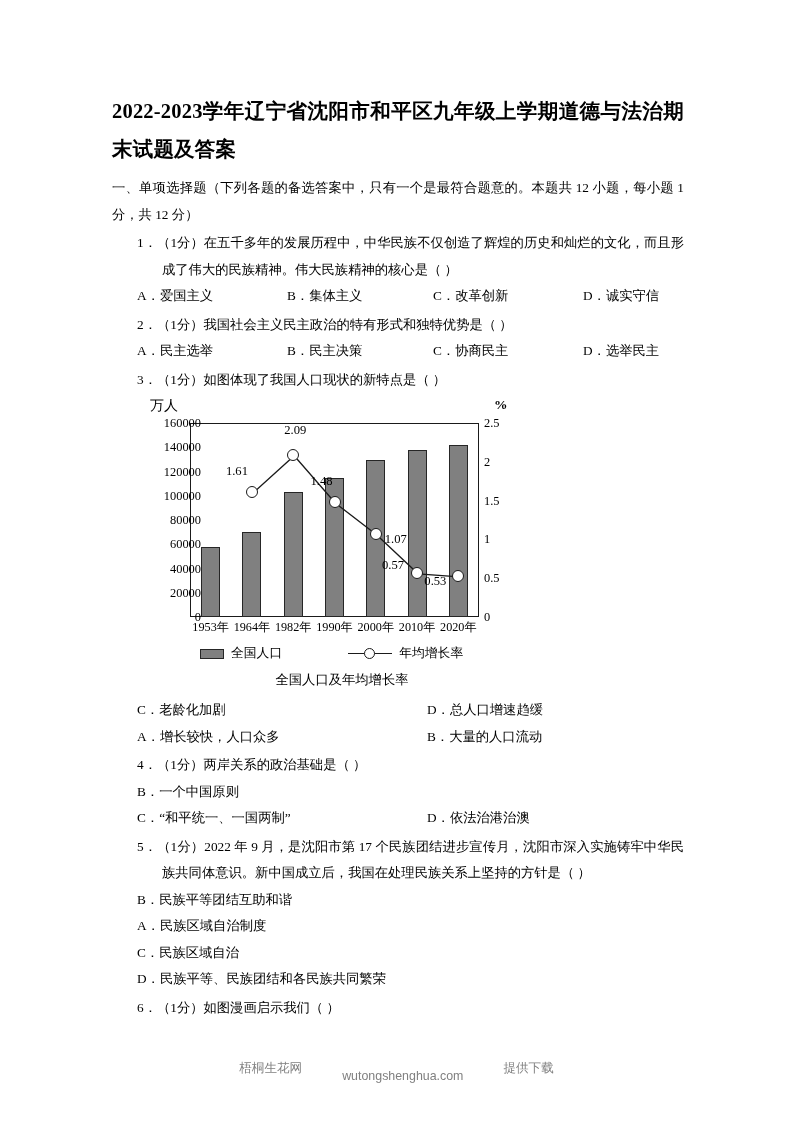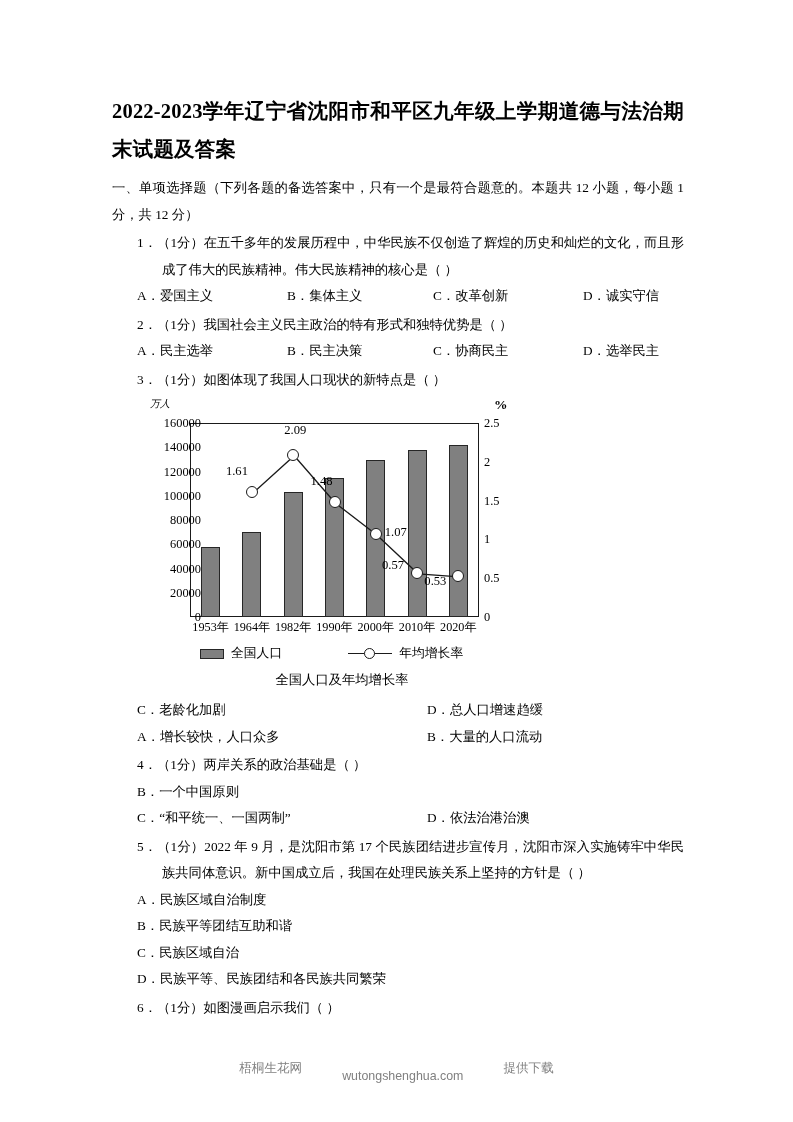--- a/index.html
+++ b/index.html
@@ -92,23 +92,22 @@
   .chart-wrap {
     position: relative;
     width: 400px;
     height: 255px;
     margin-left: 30px;
   }
   .axis-unit-left {
     position: absolute;
     left: 8px;
     top: 0px;
-    font-size: 10px;
+    font-size: 14px;
     font-family: "Liberation Serif", "DejaVu Serif", serif;
-    font-style: italic;
   }
   .axis-unit-right {
     position: absolute;
     left: 352px;
     top: 0px;
     font-size: 13.5px;
     font-weight: bold;
   }
   .plot {
     position: absolute;
@@ -328,21 +327,21 @@
               <div class="marker" style="left: 151.214px; top: 57.816px;"></div>
               <div class="marker" style="left: 192.5px; top: 105.152px;"></div>
               <div class="marker" style="left: 233.786px; top: 136.968px;"></div>
               <div class="marker" style="left: 275.071px; top: 175.768px;"></div>
               <div class="marker" style="left: 316.357px; top: 178.872px;"></div>
             </div>
           <div id="dlabels-layer">
               <div class="dlabel" style="left: 83.9286px; top: 67.064px;">1.61</div>
               <div class="dlabel" style="left: 142.214px; top: 25.816px;">2.09</div>
               <div class="dlabel" style="left: 168.5px; top: 77.152px;">1.48</div>
-              <div class="dlabel" style="left: 242.786px; top: 128px;">1.07</div>
+              <div class="dlabel" style="left: 242.786px; top: 135px;">1.07</div>
               <div class="dlabel" style="left: 240.071px; top: 160.768px;">0.57</div>
               <div class="dlabel" style="left: 282.357px; top: 176.872px;">0.53</div>
             </div>
 
           <div class="legend">
             <div class="lg-item first">
               <span class="lg-swatch"></span>
               <span>全国人口</span>
             </div>
             <div class="lg-item second">
@@ -371,22 +370,22 @@
         <span class="opt">B．一个中国原则</span>
       </div>
       <div class="opt-row opt-wide">
         <span class="opt">C．“和平统一、一国两制”</span>
         <span class="opt">D．依法治港治澳</span>
       </div>
     </div>
 
     <div class="question">
       <div class="q-stem">5．（1分）2022 年 9 月，是沈阳市第 17 个民族团结进步宣传月，沈阳市深入实施铸牢中华民族共同体意识。新中国成立后，我国在处理民族关系上坚持的方针是（     ）</div>
+      <div class="opt-stack">B．民族平等团结互助和谐</div>
       <div class="opt-stack">A．民族区域自治制度</div>
-      <div class="opt-stack">B．民族平等团结互助和谐</div>
       <div class="opt-stack">C．民族区域自治</div>
       <div class="opt-stack">D．民族平等、民族团结和各民族共同繁荣</div>
     </div>
 
     <div class="question">
       <div class="q-stem">6．（1分）如图漫画启示我们（     ）</div>
     </div>
 
   </div>
 

